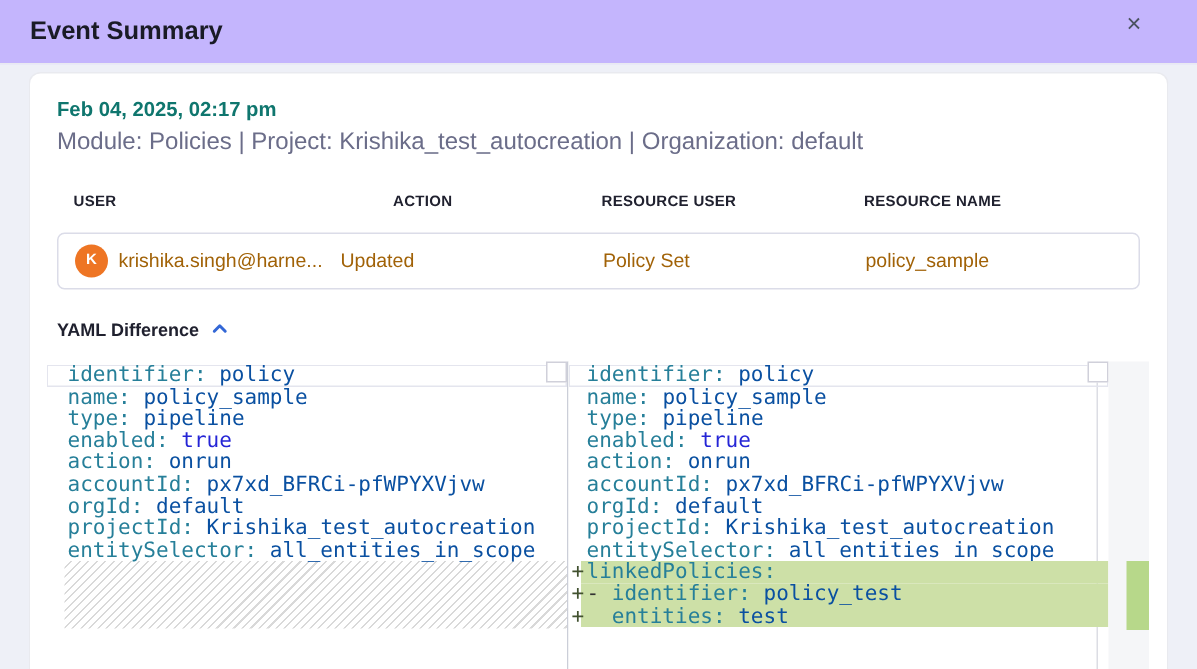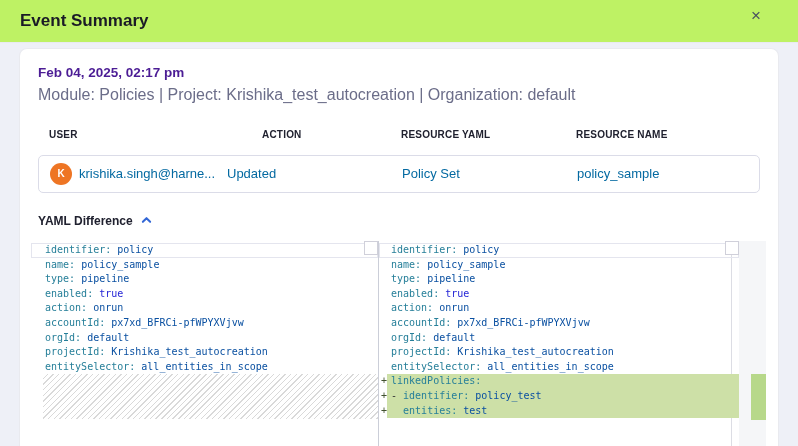--- a/index.html
+++ b/index.html
@@ -1,55 +1,55 @@
 <!DOCTYPE html>
 <html><head>
 <meta charset="utf-8">
 <style>
   html,body{margin:0;padding:0;}
   .screen{position:relative;width:798px;height:446px;background:#fff;
     font-family:"Liberation Sans",sans-serif;overflow:hidden;}
 
   
-  .hdr{position:absolute;left:0;top:0;width:798px;height:43px;background:#bef264;
+  .hdr{position:absolute;left:0;top:0;width:798px;height:43px;background:#c4b5fd;
     border-bottom:1px solid #e9eaf1;box-sizing:border-box;}
   .hdr-title{position:absolute;left:20px;top:0;line-height:42px;font-size:17px;
     font-weight:bold;color:#1a1b26;}
   .close-btn{position:absolute;left:744px;top:4px;width:24px;height:24px;border:none;
     background:transparent;font-size:17px;color:#4a5260;cursor:pointer;line-height:24px;
     text-align:center;padding:0;font-family:"Liberation Sans",sans-serif;}
 
   
   .body-bg{position:absolute;left:0;top:43px;width:798px;height:403px;background:#eef0f7;}
   .card{position:absolute;left:19px;top:5px;width:760px;height:398px;background:#fff;
     border:1px solid #e9eaef;border-bottom:none;border-radius:8px 8px 0 0;box-sizing:border-box;}
 
-  .date{position:absolute;left:18px;top:16px;font-size:13.5px;font-weight:bold;color:#4c1d95;}
+  .date{position:absolute;left:18px;top:16px;font-size:13.5px;font-weight:bold;color:#0f766e;}
   .meta{position:absolute;left:18px;top:37px;font-size:16px;color:#6b6d89;}
 
   .col-h{position:absolute;top:80px;font-size:10px;font-weight:bold;color:#20212f;
     letter-spacing:.2px;}
   .col-user{left:29px;} .col-action{left:206px;margin-left:36px;} .col-rtype{left:381px;} .col-rname{left:556px;}
 
   .row{position:absolute;left:18px;top:106px;width:722px;height:38px;border:1px solid #dbdce8;
     border-radius:5px;background:#fff;box-sizing:border-box;}
   .avatar{position:absolute;left:11px;top:7px;width:22px;height:22px;border-radius:50%;
     background:#ee7524;color:#fff;font-size:10px;font-weight:bold;text-align:center;
     line-height:22px;}
-  .cell{position:absolute;top:0;line-height:36px;font-size:13px;color:#0369a1;white-space:nowrap;}
+  .cell{position:absolute;top:0;line-height:36px;font-size:13px;color:#a16207;white-space:nowrap;}
   .cell-user{left:40px;} .cell-action{left:188px;} .cell-rtype{left:363px;} .cell-rname{left:538px;}
 
   .yaml-label-wrap{position:absolute;left:18px;top:162px;height:16px;text-align:right;}
   .yaml-label{font-size:12px;font-weight:bold;color:#20212f;vertical-align:middle;}
   .chev-btn{display:inline-block;border:none;background:transparent;padding:0;margin-left:8px;
     vertical-align:middle;cursor:pointer;}
 
   
   .editor{position:absolute;left:11px;top:192px;width:735px;height:206px;background:#fff;
-    font-family:"DejaVu Sans Mono","Liberation Mono",monospace;font-size:10px;}
+    font-family:"DejaVu Sans Mono","Liberation Mono",monospace;font-size:14px;}
   .pane{position:absolute;top:0;bottom:0;background:#fff;padding-top:2px;box-sizing:border-box;
     overflow:hidden;}
   .pane-left{left:0;width:347px;}
   .pane-right{left:348px;width:360px;}
   .code-line{height:14.6px;line-height:14.6px;white-space:pre;position:relative;}
   .pane-left .code-line{padding-left:14px;}
   .pane-right .code-line{padding-left:12px;}
   .code-line.current{box-shadow:inset 0 0 0 1px #e4e5ee;}
   .code-line.added{background:linear-gradient(90deg,rgba(0,0,0,0) 0 8px,#cde0a7 8px);}
   .diff-sign{position:absolute;left:2px;top:0;color:#41512f;}
@@ -76,21 +76,21 @@
   </div>
 
   <div class="body-bg">
     <div class="card">
 
       <div class="date">Feb 04, 2025, 02:17 pm</div>
       <div class="meta">Module: Policies | Project: Krishika_test_autocreation | Organization: default</div>
 
       <div class="col-h col-user">USER</div>
       <div class="col-h col-action">ACTION</div>
-      <div class="col-h col-rtype">RESOURCE YAML</div>
+      <div class="col-h col-rtype">RESOURCE USER</div>
       <div class="col-h col-rname">RESOURCE NAME</div>
 
       <div class="row">
         <div class="avatar">K</div>
         <div class="cell cell-user">krishika.singh@harne...</div>
         <div class="cell cell-rtype">Policy Set</div>
         <div class="cell cell-action">Updated</div>
         <div class="cell cell-rname">policy_sample</div>
       </div>
 

